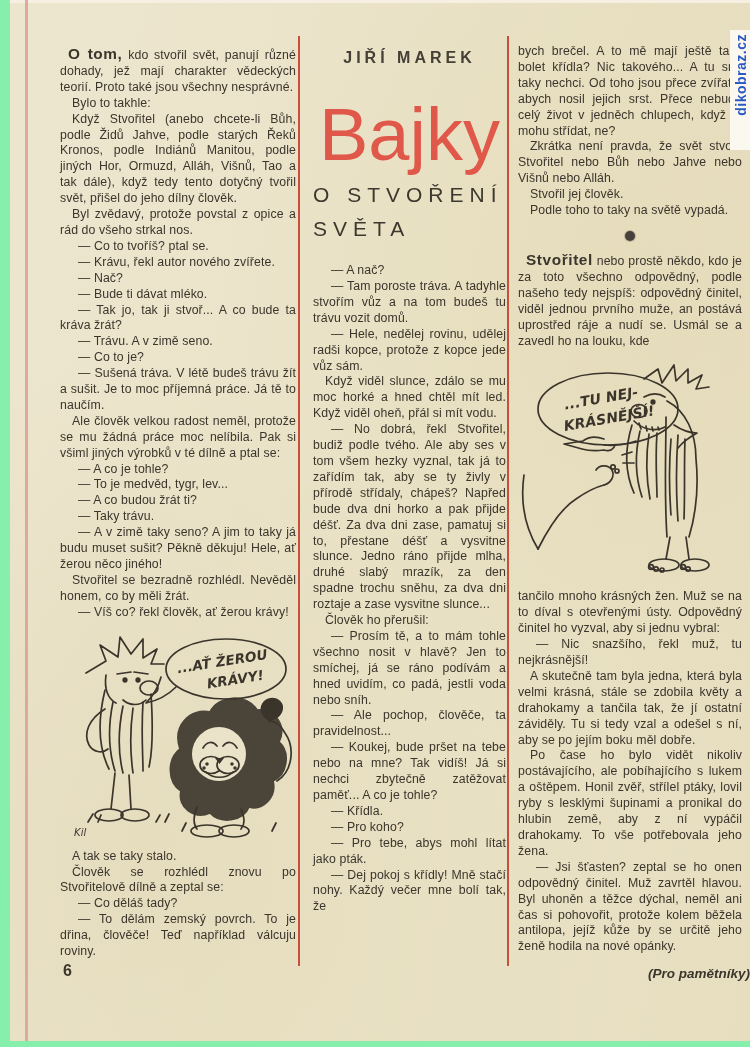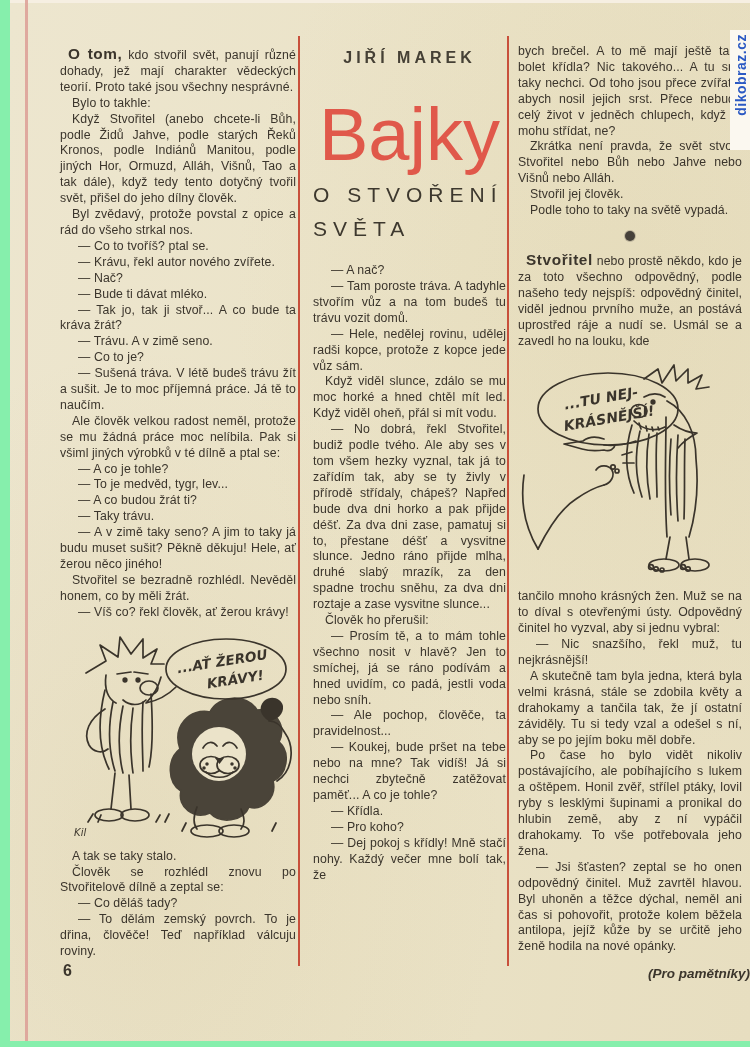--- a/index.html
+++ b/index.html
@@ -155,20 +155,21 @@
           <p class="para dlg">— Tam poroste tráva. A tadyhle stvořím vůz a na tom budeš tu trávu vozit domů.</p>
           <p class="para dlg">— Hele, nedělej rovinu, udělej radši kopce, protože z kopce jede vůz sám.</p>
           <p class="para plain">Když viděl slunce, zdálo se mu moc horké a hned chtěl mít led. Když viděl oheň, přál si mít vodu.</p>
           <p class="para dlg">— No dobrá, řekl Stvořitel, budiž podle tvého. Ale aby ses v tom všem hezky vyznal, tak já to zařídím tak, aby se ty živly v přírodě střídaly, chápeš? Napřed bude dva dni horko a pak přijde déšť. Za dva dni zase, pamatuj si to, přestane déšť a vysvitne slunce. Jedno ráno přijde mlha, druhé slabý mrazík, za den spadne trochu sněhu, za dva dni roztaje a zase vysvitne slunce...</p>
           <p class="para plain">Člověk ho přerušil:</p>
           <p class="para dlg">— Prosím tě, a to mám tohle všechno nosit v hlavě? Jen to smíchej, já se ráno podívám a hned uvidím, co padá, jestli voda nebo sníh.</p>
           <p class="para dlg">— Ale pochop, člověče, ta pravidelnost...</p>
           <p class="para dlg">— Koukej, bude pršet na tebe nebo na mne? Tak vidíš! Já si nechci zbytečně zatěžovat paměť... A co je tohle?</p>
           <p class="para dlg">— Křídla.</p>
           <p class="para dlg">— Pro koho?</p>
+          <p class="para dlg">— Pro tebe, abys mohl lítat jako pták.</p>
           <p class="para dlg">— Dej pokoj s křídly! Mně stačí nohy. Každý večer mne bolí tak, že</p>
         </div>
     </div>
 
     <div class="col col-right">
       <div>
           <p class="para cont">bych brečel. A to mě mají ještě taky bolet křídla? Nic takového... A tu srst taky nechci. Od toho jsou přece zvířata, abych nosil jejich srst. Přece nebudu celý život v jedněch chlupech, když je mohu střídat, ne?</p>
           <p class="para plain">Zkrátka není pravda, že svět stvořil Stvořitel nebo Bůh nebo Jahve nebo Višnů nebo Alláh.</p>
           <p class="para plain">Stvořil jej člověk.</p>
           <p class="para plain">Podle toho to taky na světě vypadá.</p>

